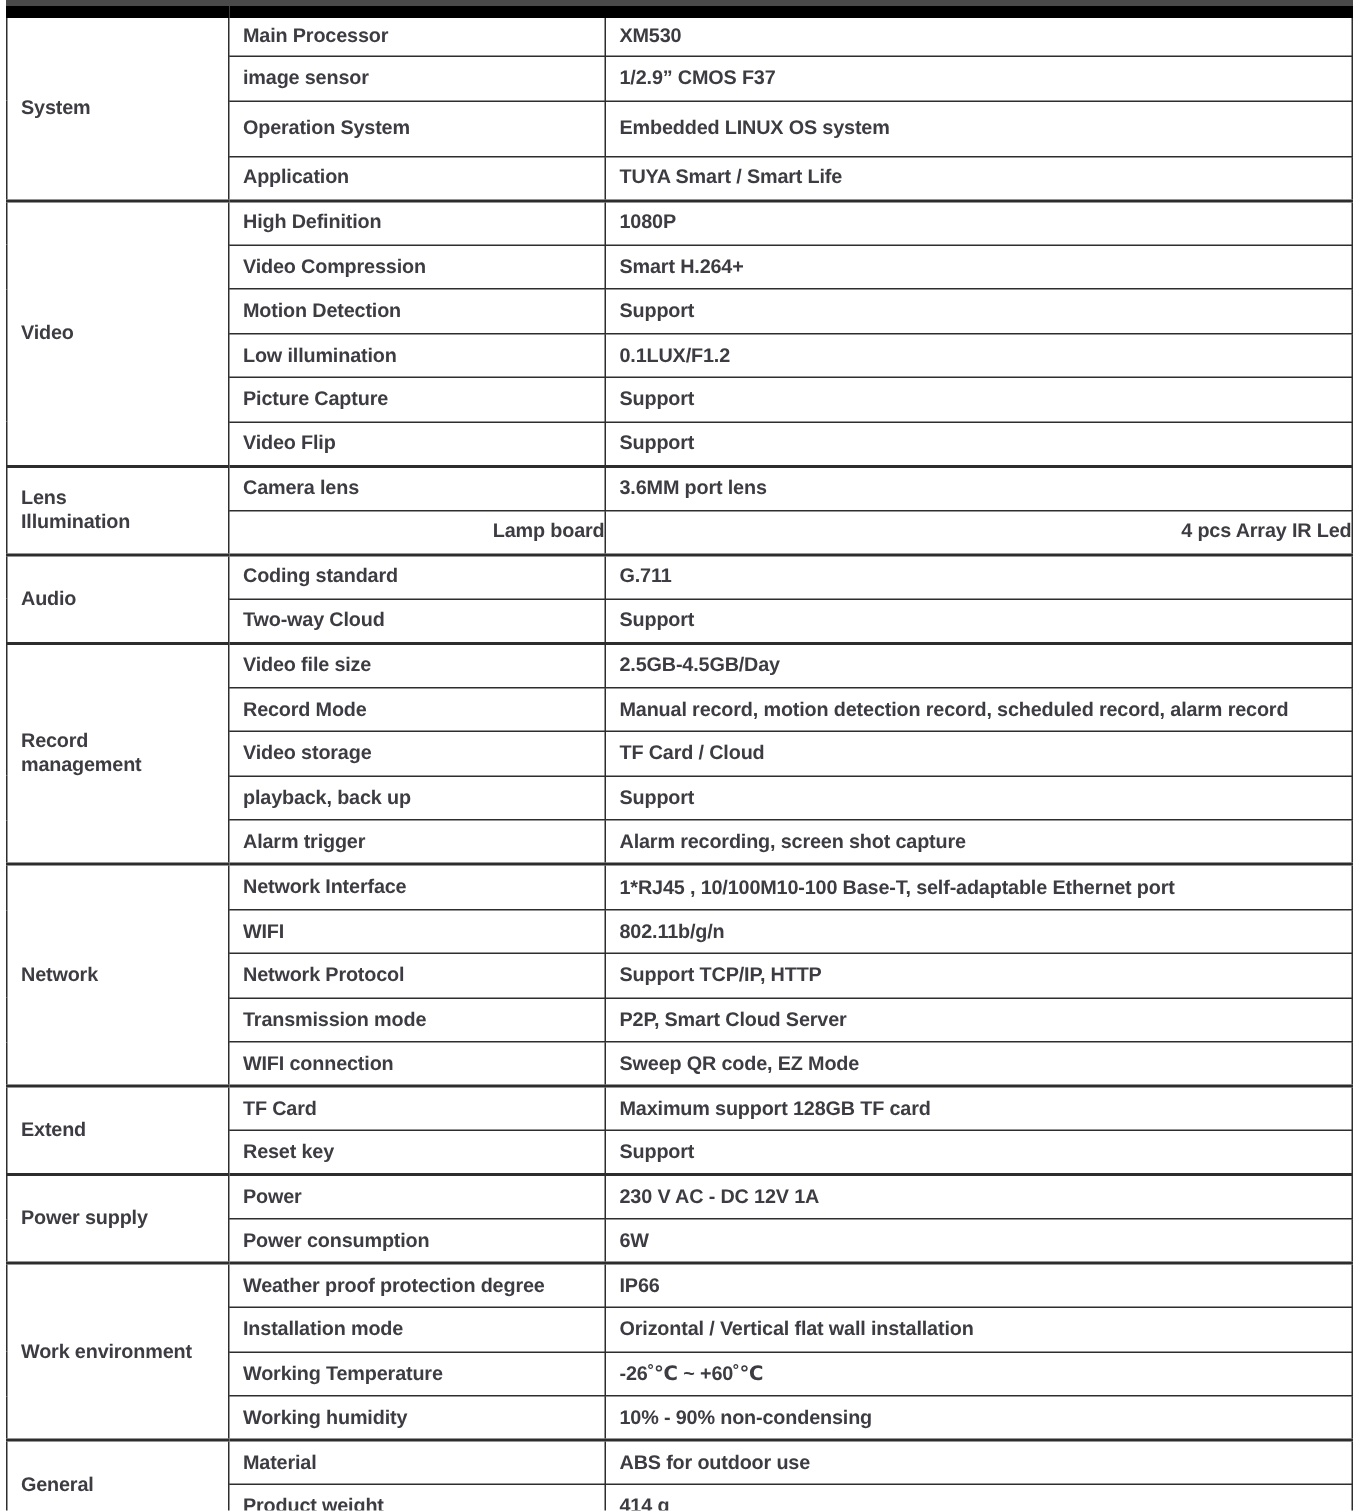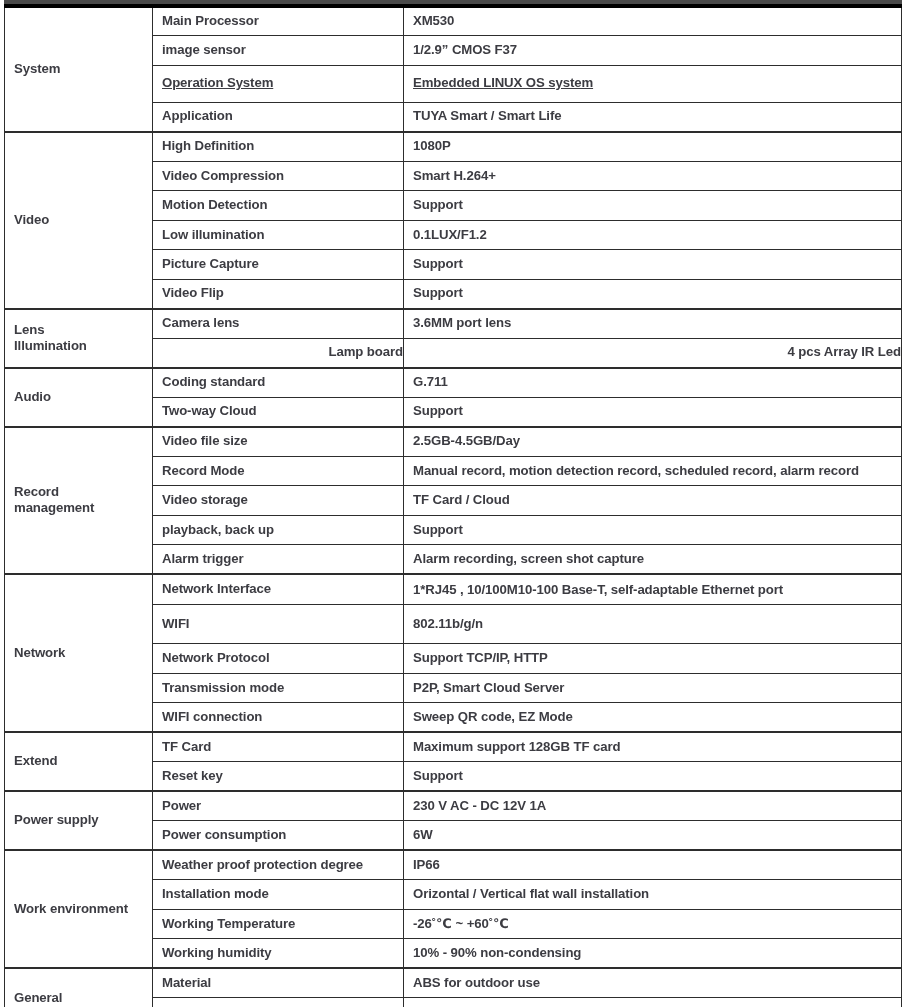--- a/index.html
+++ b/index.html
@@ -78,21 +78,21 @@
     border-right: 2px solid #2d2d2d;
     padding-left: 10px;
     padding-right: 8px;
   }
 
   
   tr.group-start > td {
     border-top: 2px solid #2d2d2d;
   }
   tr.first-row > td {
-    border-top: 4px solid #000000;
+    border-top: 8px solid #000000;
   }
   tr.last-row > td {
     border-bottom: 3px solid #2d2d2d;
   }
 
   td.tall { line-height: 1.3; }
 </style>
 </head>
 <body>
 
@@ -109,21 +109,21 @@
     <tbody id="spec-body">
         <tr class="group-start first-row" style="height: 29.5px;">
           <td class="group" rowspan="4">System</td>
           <td class="label">Main Processor</td>
           <td class="value">XM530</td>
         </tr>
         <tr style="height: 29.5px;">
           <td class="label">image sensor</td>
           <td class="value">1/2.9” CMOS F37</td>
         </tr>
-        <tr style="height: 37px; text-decoration: underline;">
+        <tr style="height: 37px;">
           <td class="label">Operation System</td>
           <td class="value">Embedded LINUX OS system</td>
         </tr>
         <tr style="height: 29.5px;">
           <td class="label">Application</td>
           <td class="value">TUYA Smart / Smart Life</td>
         </tr>
         <tr class="group-start" style="height: 29.5px;">
           <td class="group" rowspan="6">Video</td>
           <td class="label">High Definition</td>
@@ -188,21 +188,21 @@
         </tr>
         <tr style="height: 29.5px;">
           <td class="label">Alarm trigger</td>
           <td class="value">Alarm recording, screen shot capture</td>
         </tr>
         <tr class="group-start" style="height: 30.5px;">
           <td class="group" rowspan="5">Network</td>
           <td class="label">Network Interface</td>
           <td class="value tall">1*RJ45 , 10/100M10-100 Base-T,  self-adaptable Ethernet port</td>
         </tr>
-        <tr style="height: 39px;">
+        <tr style="height: 29px;">
           <td class="label">WIFI</td>
           <td class="value">802.11b/g/n</td>
         </tr>
         <tr style="height: 29.5px;">
           <td class="label">Network Protocol</td>
           <td class="value">Support TCP/IP, HTTP</td>
         </tr>
         <tr style="height: 29.5px;">
           <td class="label">Transmission mode</td>
           <td class="value">P2P, Smart Cloud Server</td>

